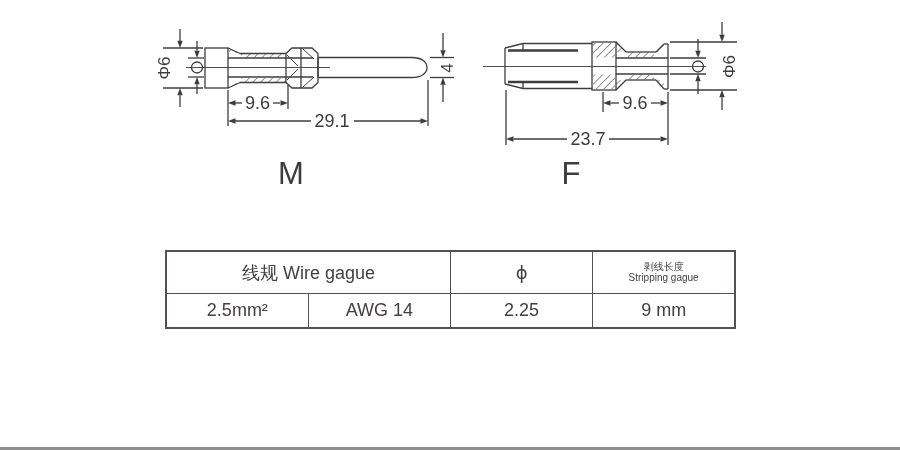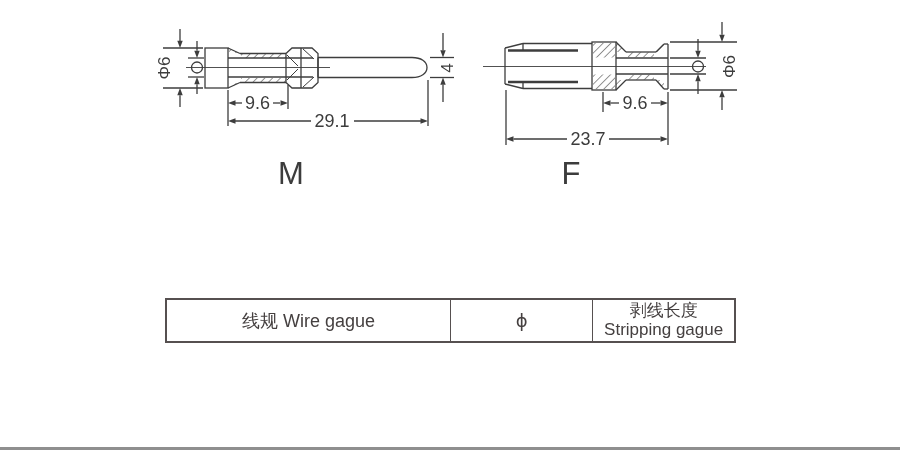--- a/index.html
+++ b/index.html
@@ -3,30 +3,30 @@
 <meta charset="utf-8">
 <style>
   html,body{margin:0;padding:0;background:#fff;}
   .stage{position:relative;width:900px;height:450px;background:#ffffff;overflow:hidden;
          font-family:"Liberation Sans",sans-serif;color:#413c3b;}
   .drawings{position:absolute;left:0;top:0;}
   svg text{fill:#3c3c3c;font-family:"Liberation Sans",sans-serif;}
   .dim{font-size:18px;}
   .dimr{font-size:17px;}
   .lbl{font-size:31px;}
-  .spec-wrap{position:absolute;left:165px;top:250px;margin-top:48px;}
+  .spec-wrap{position:absolute;left:165px;top:250px;}
   table.spec{border-collapse:collapse;table-layout:fixed;width:571px;}
   table.spec td{border:1.5px solid #565050;text-align:center;vertical-align:middle;
                 color:#454040;font-size:18px;padding:0;}
   table.spec{border:2px solid #565050;}
   tr.hdr td{height:41px;}
   tr.row td{height:33px;}
   td.gauge{font-size:19px;}
   td.phi{font-size:21px;font-family:"DejaVu Sans","Liberation Sans",sans-serif;}
-  td.strip div{line-height:1.08;font-size:17px;}
+  td.strip div{line-height:1.08;font-size:10px;}
   .bottom-bar{position:absolute;left:0;top:447px;width:900px;height:3px;background:#8f8f8f;}
 </style>
 </head>
 <body>
 
 <div class="stage">
 
   <svg class="drawings" width="900" height="235" viewBox="0 0 900 235">
     <defs>
       <pattern id="ht" width="5.5" height="5.5" patternUnits="userSpaceOnUse" patternTransform="rotate(45)">
@@ -188,18 +188,24 @@
         </colgroup>
       <tbody>
         <tr class="hdr">
           <td colspan="2" class="gauge">线规 Wire gague</td>
           <td class="phi">ϕ</td>
           <td class="strip">
             <div>剥线长度</div>
             <div>Stripping gague</div>
           </td>
         </tr>
+        <tr class="row">
+          <td>2.5mm²</td>
+          <td>AWG 14</td>
+          <td>2.25</td>
+          <td>9 mm</td>
+        </tr>
       </tbody>
     </table>
   </div>
 
   <div class="bottom-bar"></div>
 </div>
 
 </body></html>

